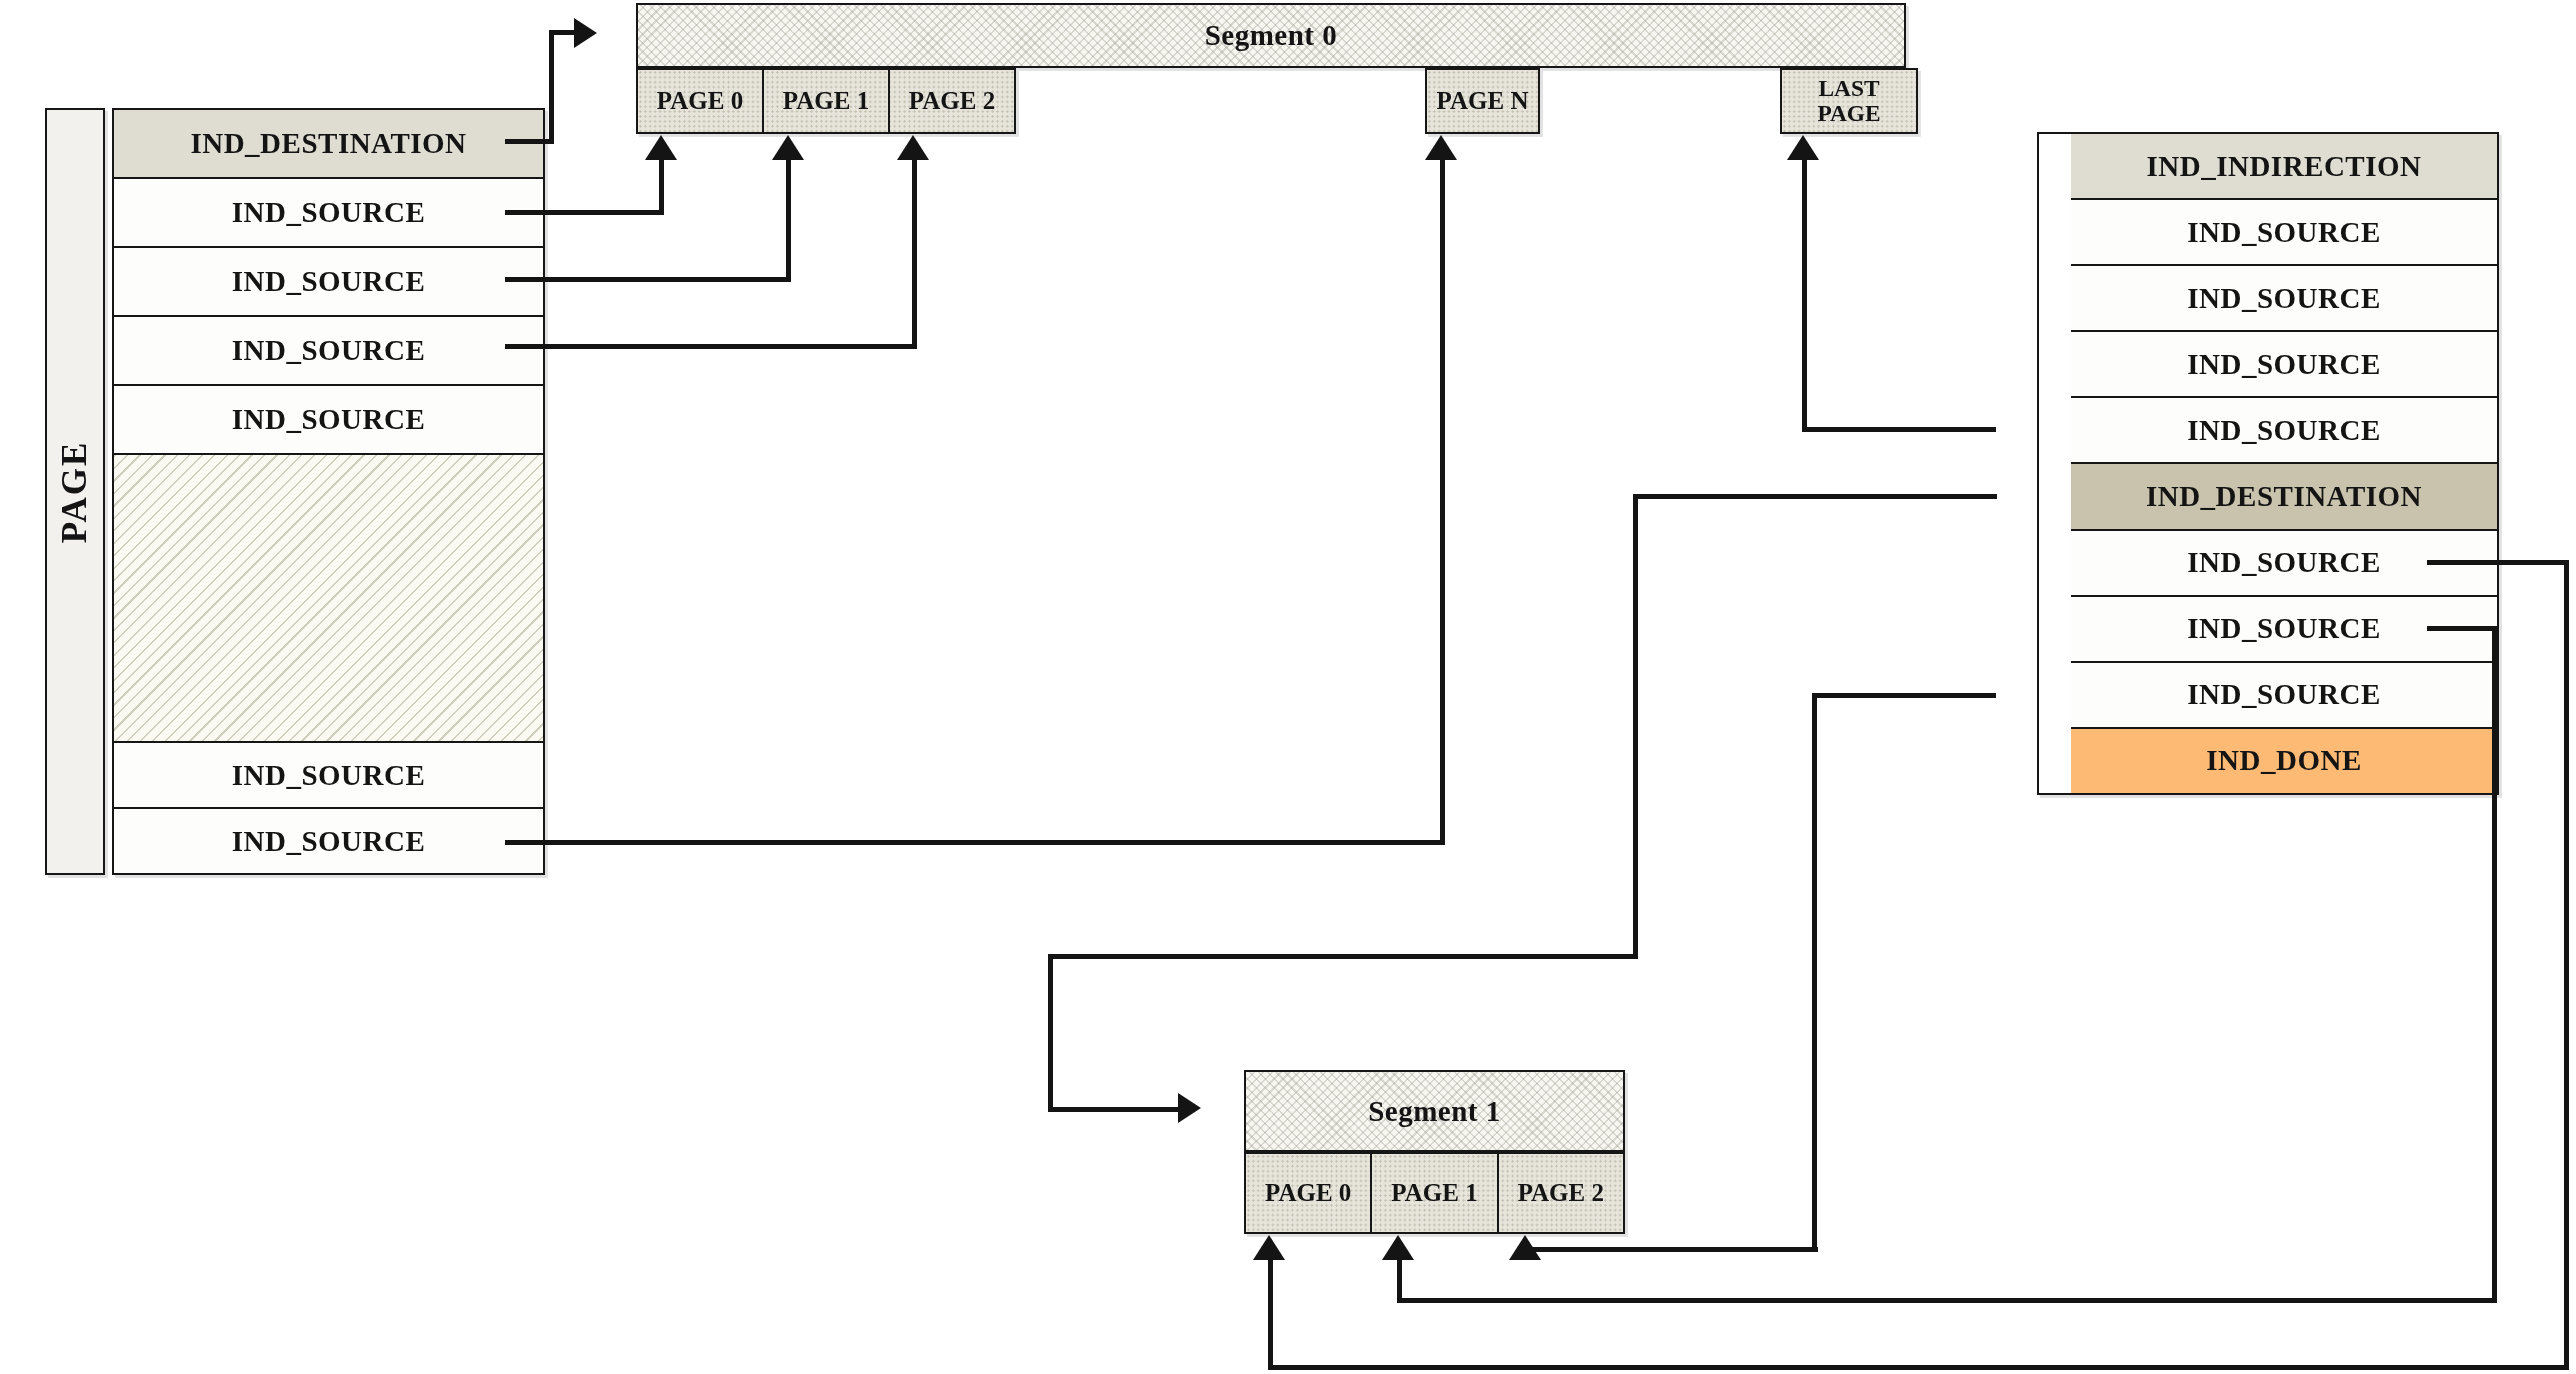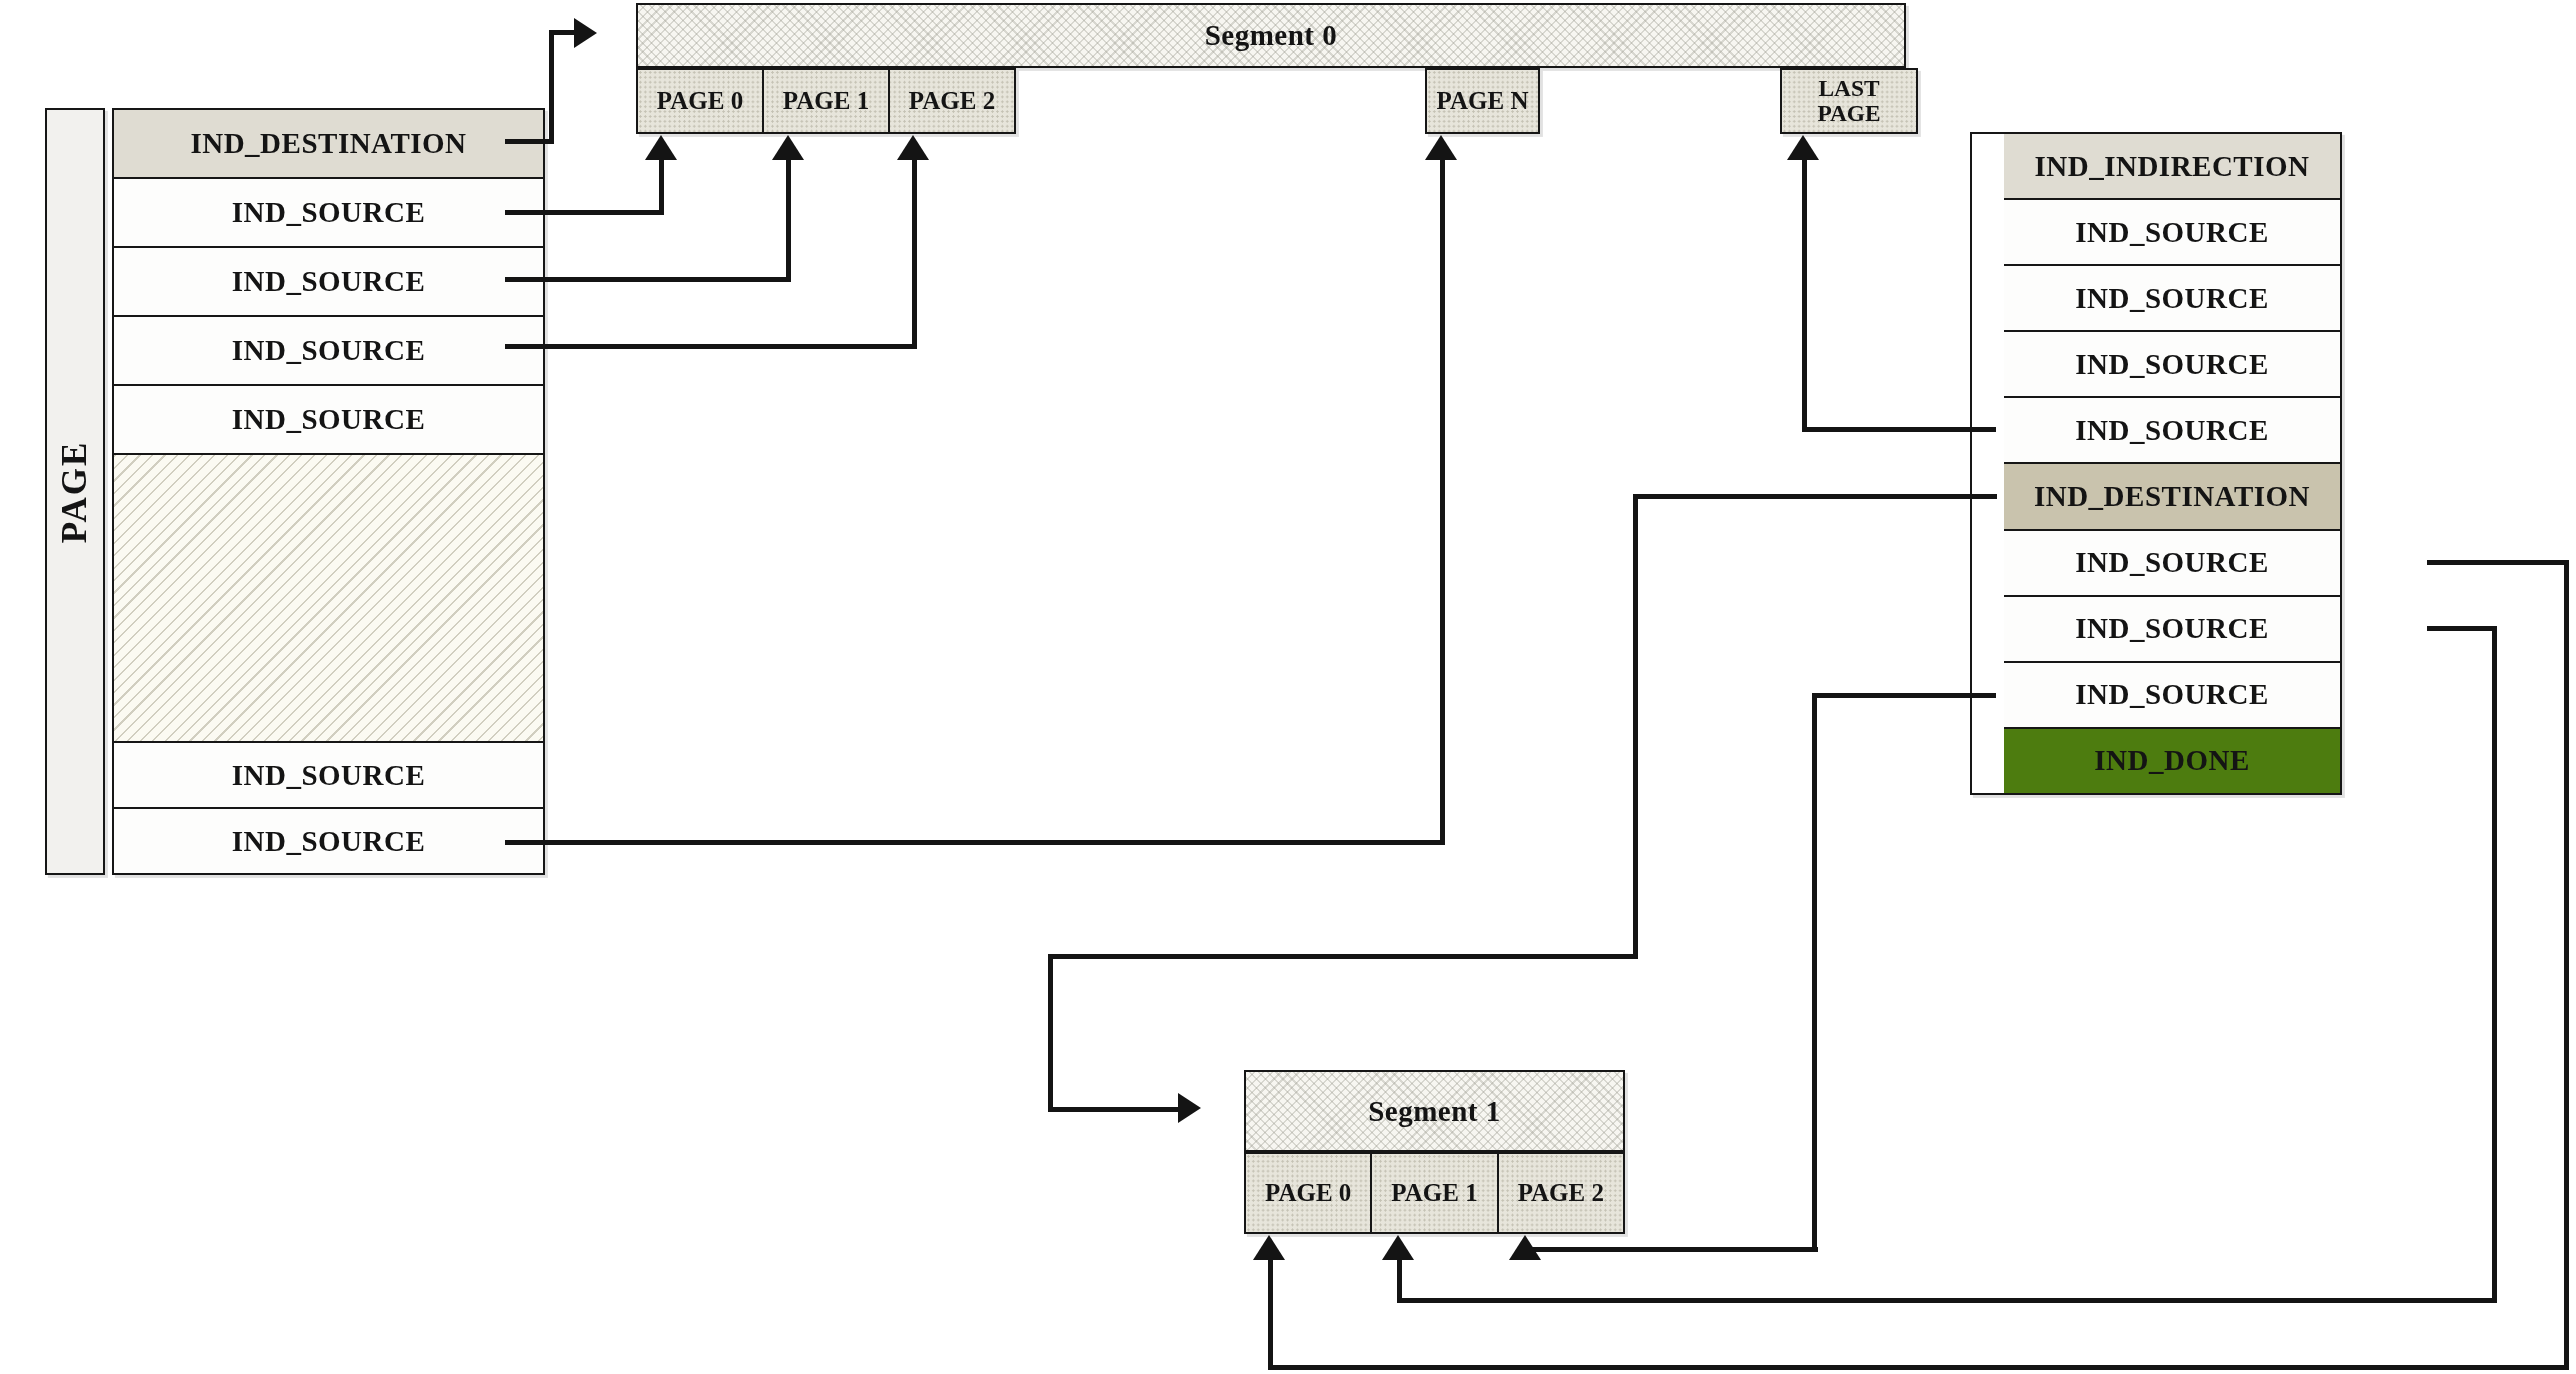--- a/index.html
+++ b/index.html
@@ -18,21 +18,21 @@
     background-size:4.9px 4.9px;}
   .hatch{background-color:#fbfaf2;
     background-image:repeating-linear-gradient(135deg, rgba(140,135,110,.38) 0 1.6px, transparent 1.6px 8.8px);}
   
   .tcol{display:flex;flex-direction:column;background:#ffffff;}
   .trow{display:flex;align-items:center;justify-content:center;font-size:29px;font-weight:bold;
         color:#141414;letter-spacing:0.5px;background:#fdfdfc;}
   .trow + .trow, .trow + .hatchrow, .hatchrow + .trow{border-top:2.9px solid #161616;}
   .hdr{background:#dfdcd2;}
   .dest{background:#c9c3ad;}
-  .done{background:#4d7c0f;}
+  .done{background:#fdba74;}
   .hatchrow{flex:1;}
   
   .pgroup{display:flex;}
   .pcell{flex:1;display:flex;align-items:center;justify-content:center;
          font-size:25px;font-weight:bold;color:#141414;}
   .pcell + .pcell{border-left:2.9px solid #161616;}
   .segtitle{display:flex;align-items:center;justify-content:center;
             font-size:29px;font-weight:bold;color:#141414;}
   
   .ln{position:absolute;background:#141414;}
@@ -79,21 +79,21 @@
     <div class="pcell">PAGE 0</div>
     <div class="pcell">PAGE 1</div>
     <div class="pcell">PAGE 2</div>
   </div>
   <div class="box shadow dots pcell" style="left:1385px;top:68px;width:115px;height:66px;">PAGE N</div>
   <div class="box shadow dots pcell lastpage" style="left:1740px;top:68px;width:138px;height:66px;">
     <div>LAST</div>
     <div>PAGE</div>
   </div>
 
-  <div class="box shadow tcol" style="left:1930px;top:132px;width:372px;height:663px;padding-left:32px;">
+  <div class="box shadow tcol" style="left:1997px;top:132px;width:462px;height:663px;padding-left:32px;">
     <div class="trow hdr" style="flex:1;">IND_INDIRECTION</div>
     <div class="trow" style="flex:1;">IND_SOURCE</div>
     <div class="trow" style="flex:1;">IND_SOURCE</div>
     <div class="trow" style="flex:1;">IND_SOURCE</div>
     <div class="trow" style="flex:1;">IND_SOURCE</div>
     <div class="trow dest" style="flex:1;">IND_DESTINATION</div>
     <div class="trow" style="flex:1;">IND_SOURCE</div>
     <div class="trow" style="flex:1;">IND_SOURCE</div>
     <div class="trow" style="flex:1;">IND_SOURCE</div>
     <div class="trow done" style="flex:1;">IND_DONE</div>

